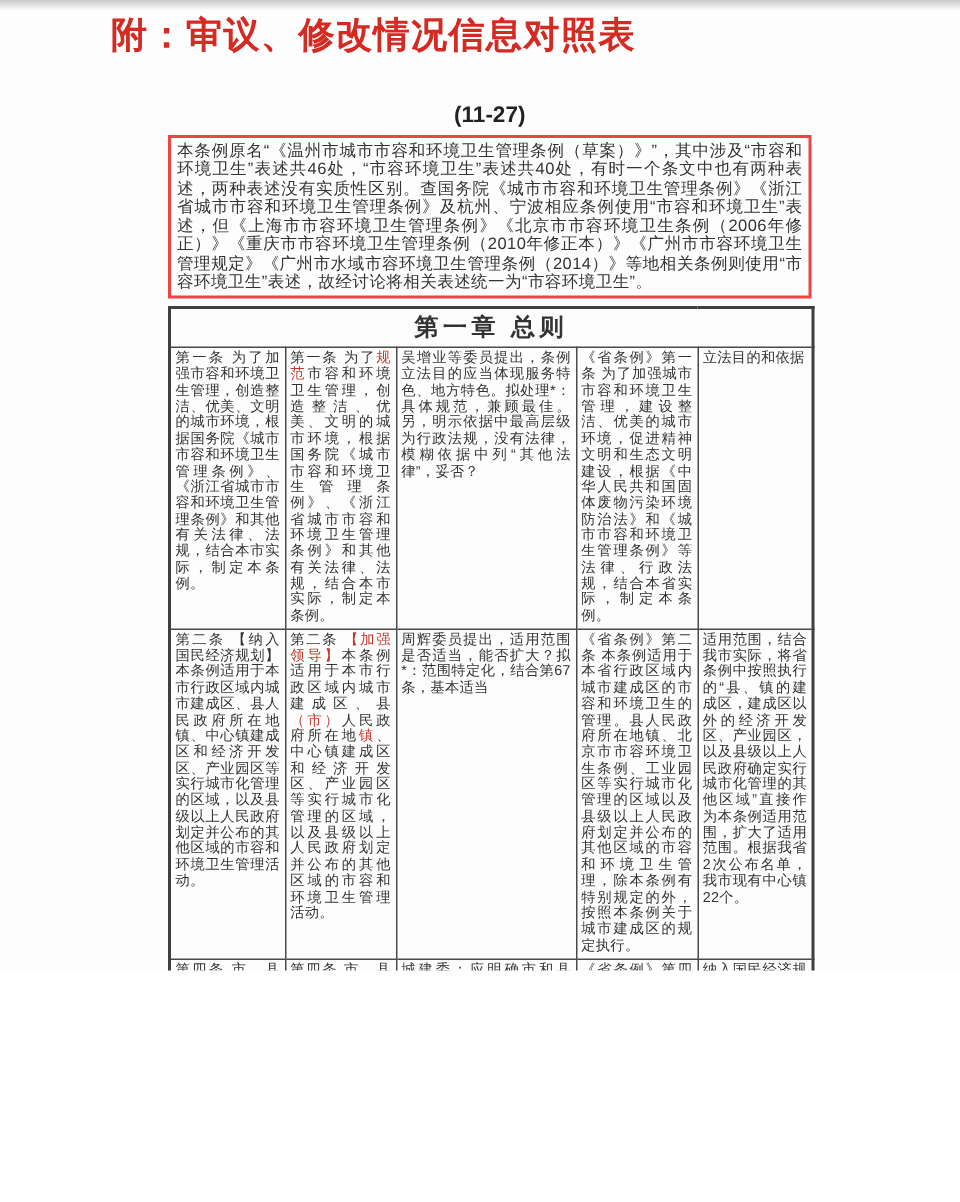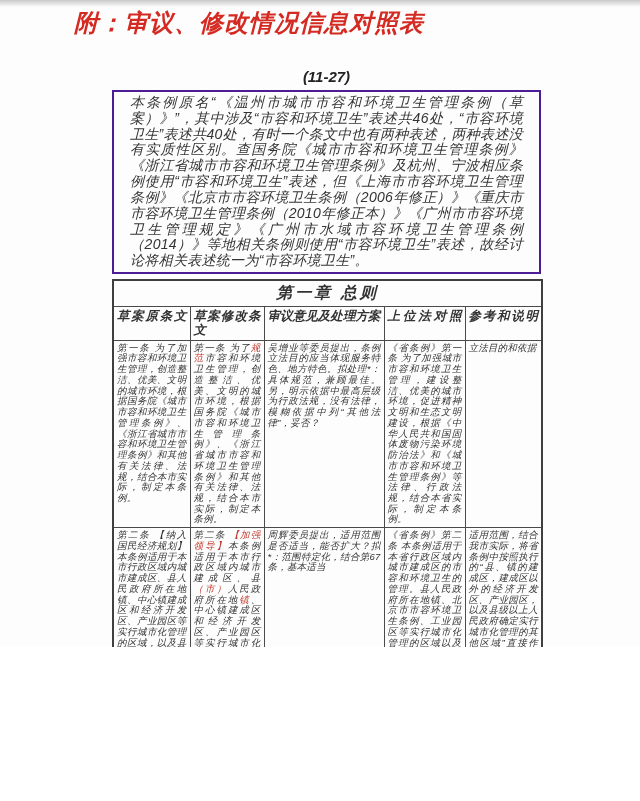--- a/index.html
+++ b/index.html
@@ -1,42 +1,41 @@
 <!DOCTYPE html>
 <html><head>
 <meta charset="utf-8">
 <style>
   * { margin:0; padding:0; box-sizing:border-box; }
   html,body { width:640px; height:801px; }
   body { font-family:"Liberation Sans","DejaVu Sans",sans-serif; background:#ffffff; }
   .page {
     position:relative; width:640px; height:647px; overflow:hidden;
     background:#fdfdfd;
-    font-style:italic;
   }
   .page::before{ 
     content:""; position:absolute; left:0; top:0; width:640px; height:7px;
     background:linear-gradient(#c9c9c9,rgba(201,201,201,0)); pointer-events:none;
   }
   .banner {
     position:absolute; left:74px; top:7px;
     font-size:24px; font-weight:bold; color:#d42a22; letter-spacing:1px;
     white-space:nowrap;
   }
   .doc { position:absolute; left:112px; top:56px; width:429px; color:#2e2e2e; }
   .doc-title {
     width:372px; margin:0 auto; text-align:center;
     font-size:18.5px; font-weight:bold; line-height:1.35; color:#222;
   }
   .doc-number {
     text-align:center; font-size:15px; font-weight:bold; margin-top:12px; color:#222;
   }
   .intro-box {
-    margin-top:5px; border:2px solid #4c1d95; padding:3px 16px;
-    font-size:14px; line-height:1.13; text-align:justify; color:#333;
+    margin-top:5px; border:2px solid #ef4444; padding:3px 4px;
+    font-size:11px; line-height:1.13; text-align:justify; color:#333;
     letter-spacing:0.3px;
   }
   table.cmp {
     margin-top:5px; width:429px; border-collapse:collapse; table-layout:fixed;
     border:2px solid #3f3f3f;
   }
   table.cmp th, table.cmp td {
     border:1.5px solid #4a4a4a; vertical-align:top; color:#333;
   }
   .chapter-cell {
@@ -80,27 +79,20 @@
         <col class="c1">
           <col class="c2">
           <col class="c3">
           <col class="c4">
           <col class="c5">
       </colgroup>
       <tbody>
           <tr>
         <td class="chapter-cell" colspan="5">第一章 总则</td>
       </tr>
-      <tr>
-        <th class="col-h">草案原条文</th>
-        <th class="col-h">草案修改条文</th>
-        <th class="col-h">审议意见及处理方案</th>
-        <th class="col-h">上位法对照</th>
-        <th class="col-h">参考和说明</th>
-      </tr>
       <tr style="height:148px">
         <td class="cell"><span>第一条 为了加强市容和环境卫生管理，创造整洁、优美、文明的城市环境，根据国务院《城市市容和环境卫生管理条例》、《浙江省城市市容和环境卫生管理条例》和其他有关法律、法规，结合本市实际，制定本条例。</span></td>
         <td class="cell"><span>第一条 为了</span><span class="red">规范</span><span>市容和环境卫生管理，创造整洁、优美、文明的城市环境，根据国务院《城市市容和环境卫生管理条例》、《浙江省城市市容和环境卫生管理条例》和其他有关法律、法规，结合本市实际，制定本条例。</span></td>
         <td class="cell"><span>吴增业等委员提出，条例立法目的应当体现服务特色、地方特色。拟处理*：具体规范，兼顾最佳。另，明示依据中最高层级为行政法规，没有法律，模糊依据中列“其他法律”，妥否？</span></td>
         <td class="cell"><span>《省条例》第一条 为了加强城市市容和环境卫生管理，建设整洁、优美的城市环境，促进精神文明和生态文明建设，根据《中华人民共和国固体废物污染环境防治法》和《城市市容和环境卫生管理条例》等法律、行政法规，结合本省实际，制定本条例。</span></td>
         <td class="cell"><span>立法目的和依据</span></td>
       </tr>
       <tr style="height:198px">
         <td class="cell"><span>第二条 【纳入国民经济规划】本条例适用于本市行政区域内城市建成区、县人民政府所在地镇、中心镇建成区和经济开发区、产业园区等实行城市化管理的区域，以及县级以上人民政府划定并公布的其他区域的市容和环境卫生管理活动。</span></td>
         <td class="cell"><span>第二条 </span><span class="red">【加强领导】</span><span>本条例适用于本市行政区域内城市建成区、县</span><span class="red">（市）</span><span>人民政府所在地</span><span class="red">镇</span><span>、中心镇建成区和经济开发区、产业园区等实行城市化管理的区域，以及县级以上人民政府划定并公布的其他区域的市容和环境卫生管理活动。</span></td>

